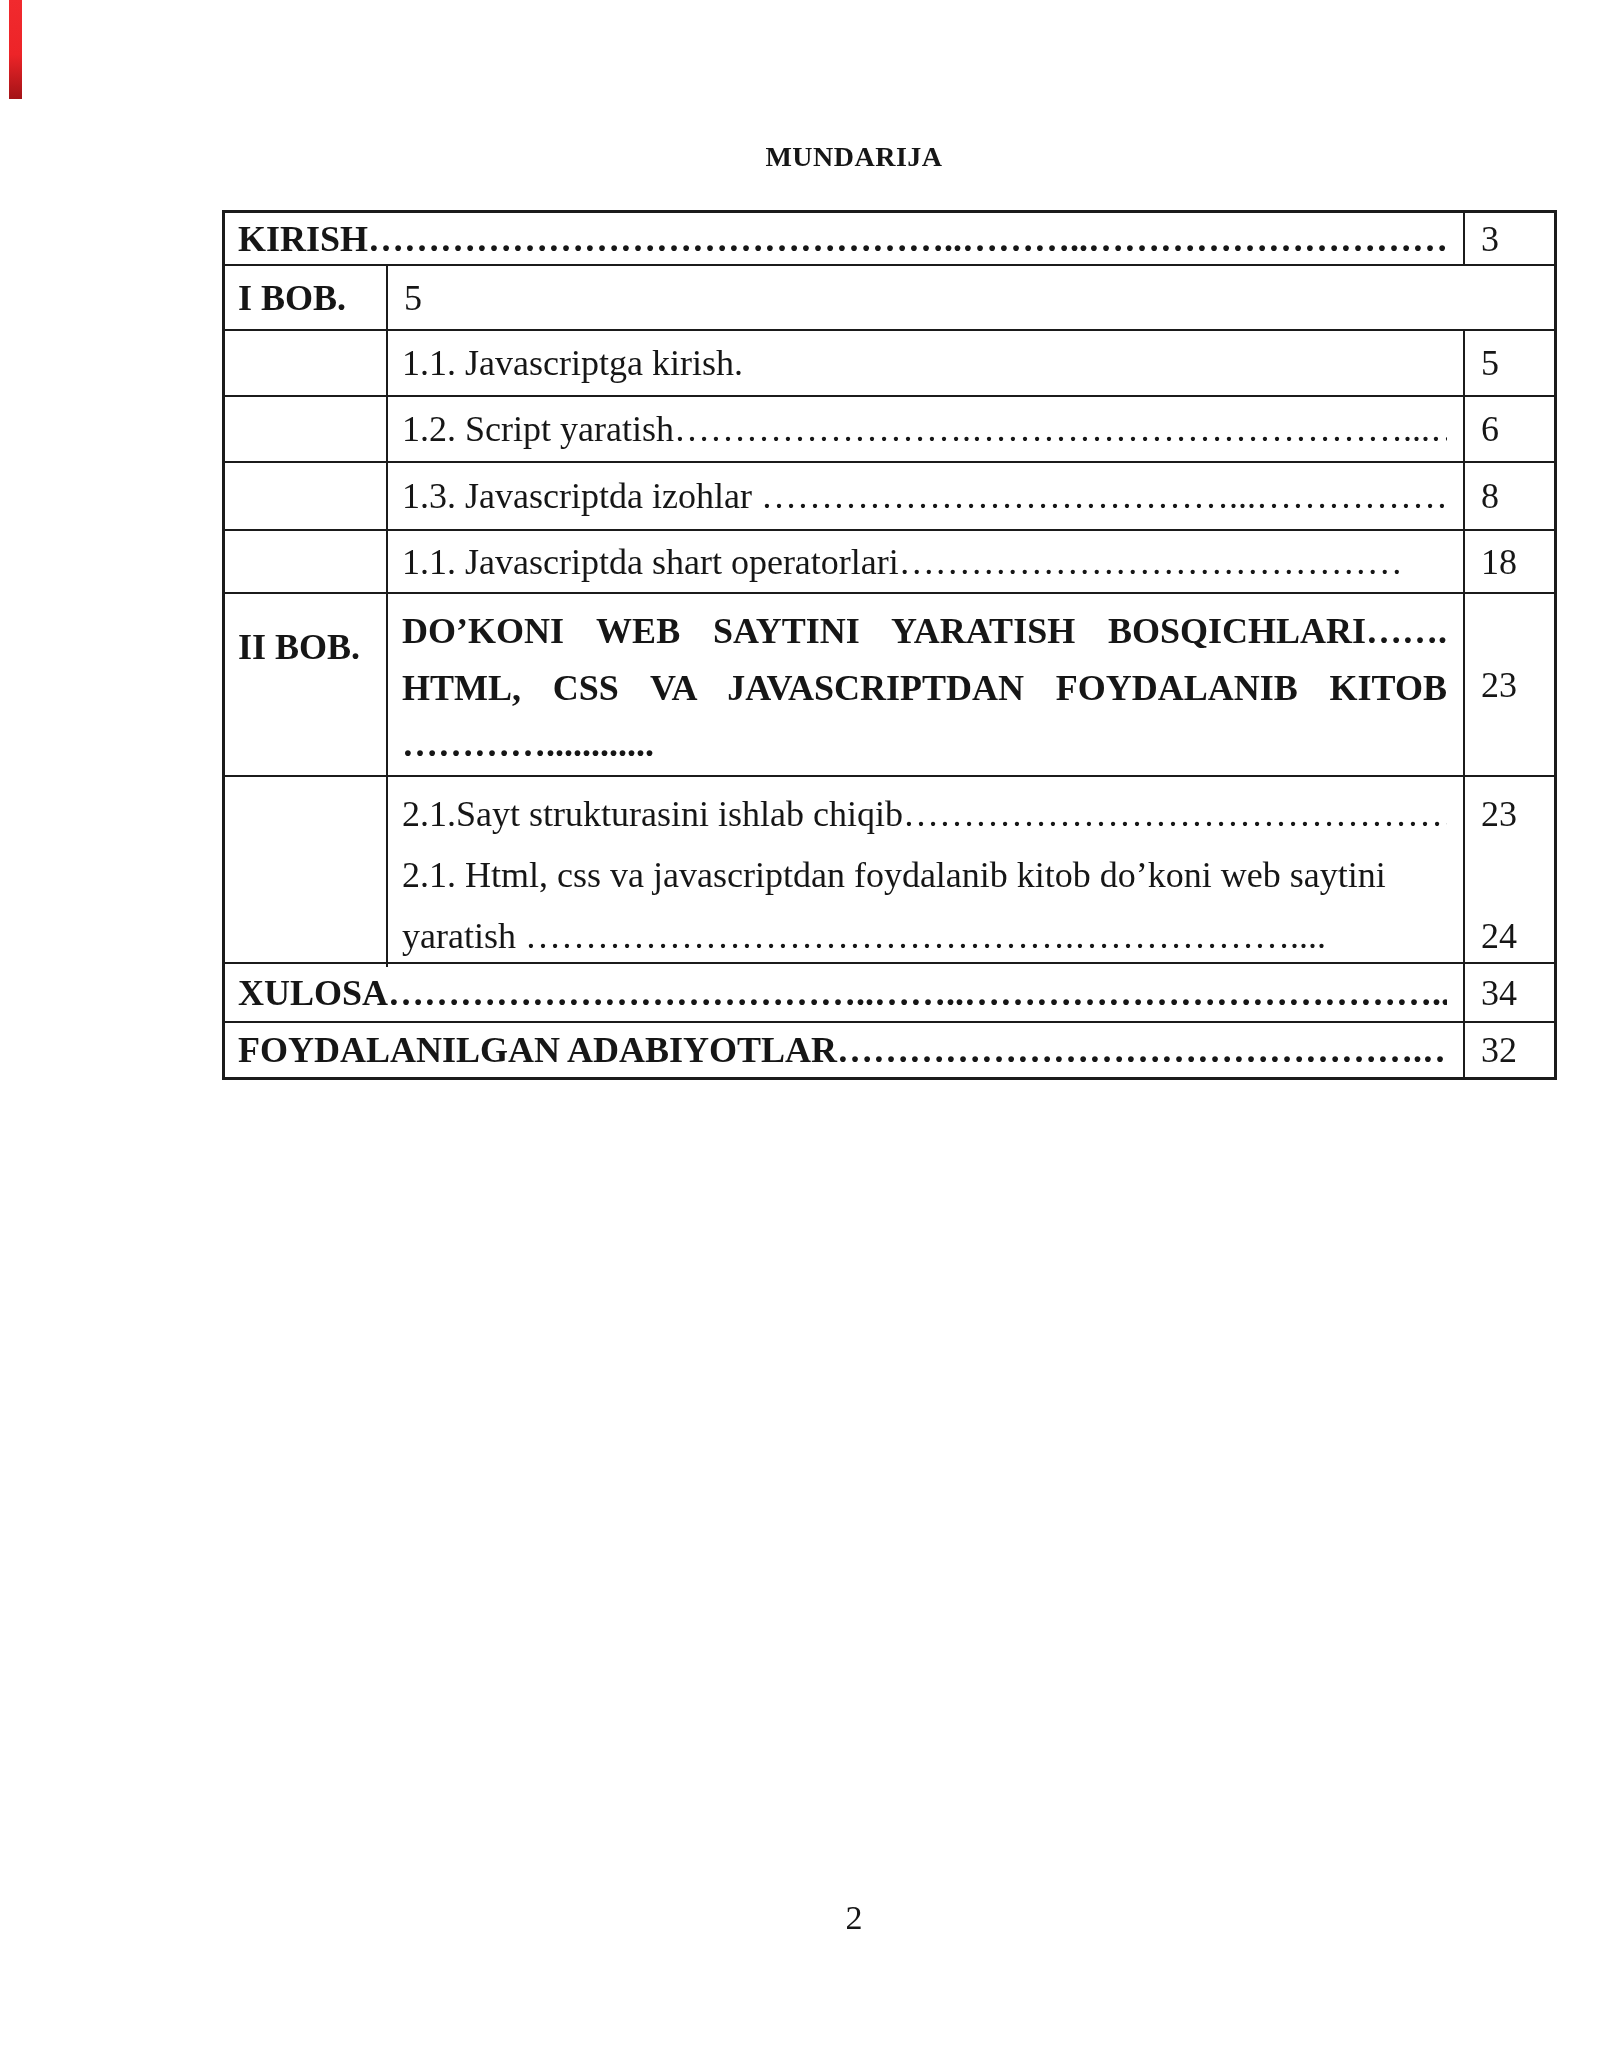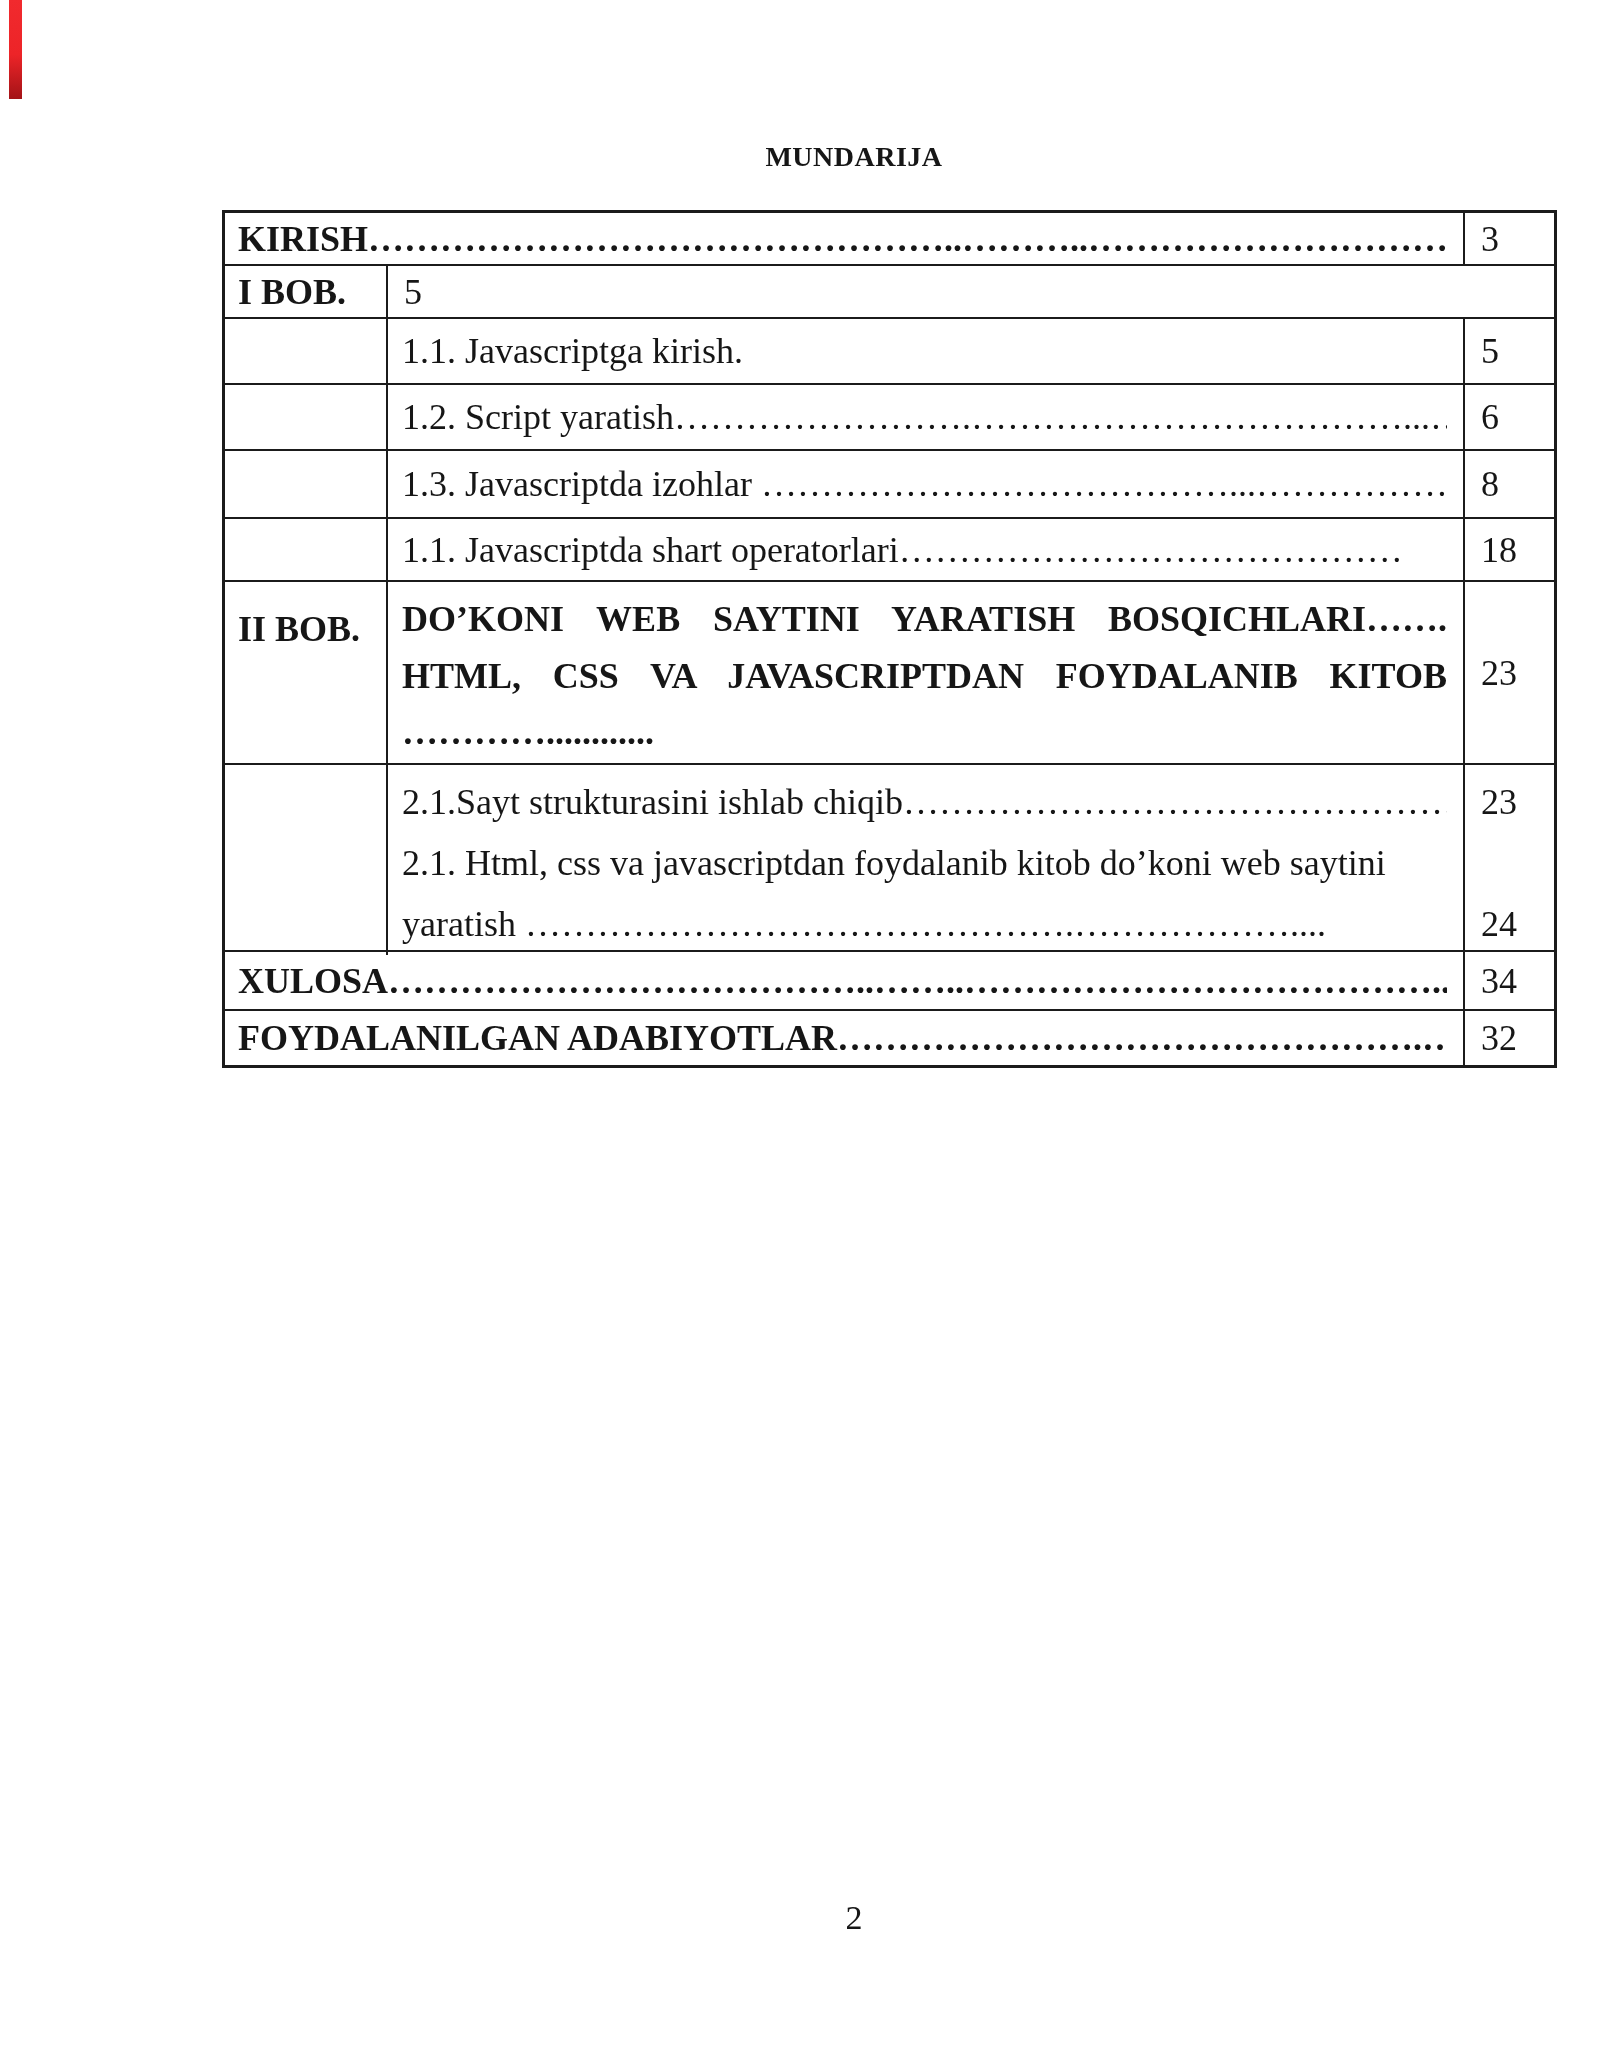--- a/index.html
+++ b/index.html
@@ -19,42 +19,42 @@
   }
   .toc-table{
     position:absolute;left:222px;top:210px;width:1335px;
     border:3px solid #1b1b1b;box-sizing:border-box;background:#fff;
   }
   .row{
     display:grid;grid-template-columns:163px 1077px 89px;
     box-sizing:border-box;
   }
   .row + .row{border-top:2px solid #1b1b1b;}
-  .r1{height:51px}.r2{height:53px}.r3{height:66px}.r4{height:66px}.r5{height:68px}
+  .r1{height:51px}.r2{height:65px}.r3{height:66px}.r4{height:66px}.r5{height:68px}
   .r6{height:63px}.r7{height:183px}.r8{height:187px}.r9{height:59px}.r10{height:56px}
   .cell{box-sizing:border-box;min-width:0;}
   .c-label{
     border-right:2px solid #1b1b1b;padding:0 6px 0 13px;
     display:flex;align-items:center;font-weight:bold;white-space:nowrap;overflow:hidden;
   }
   .c-main{
     border-right:2px solid #1b1b1b;padding:0 16px 0 14px;
     display:flex;flex-direction:column;justify-content:center;overflow:hidden;
   }
   .row.full .c-main{grid-column:1 / 3;padding-left:13px;}
   .c-page{
     padding:0 4px 0 16px;display:flex;flex-direction:column;justify-content:center;
   }
   .line{width:100%;line-height:46px;}
   .line.fill{white-space:nowrap;overflow:hidden;}
   .line.justify{text-align:justify;text-align-last:justify;white-space:nowrap;overflow:hidden;}
   .row.bold .c-main{font-weight:bold;}
   .row.multi .c-main{justify-content:flex-start;padding-top:7px;}
   .row.multi .line{line-height:61px;}
-  .row.multi .c-label{align-items:flex-start;padding-top:17px;line-height:61px;}
+  .row.multi .c-label{align-items:flex-start;padding-top:23px;line-height:61px;}
   .c-page.two{justify-content:flex-start;padding-top:7px;}
   .c-page.two .pg{line-height:61px;}
   .c-page.two .pg + .pg{margin-top:61px;}
   .footer{
     position:absolute;left:222px;top:1898px;width:1264px;
     text-align:center;font-size:34px;line-height:40px;
   }
 </style>
 </head>
 <body>

